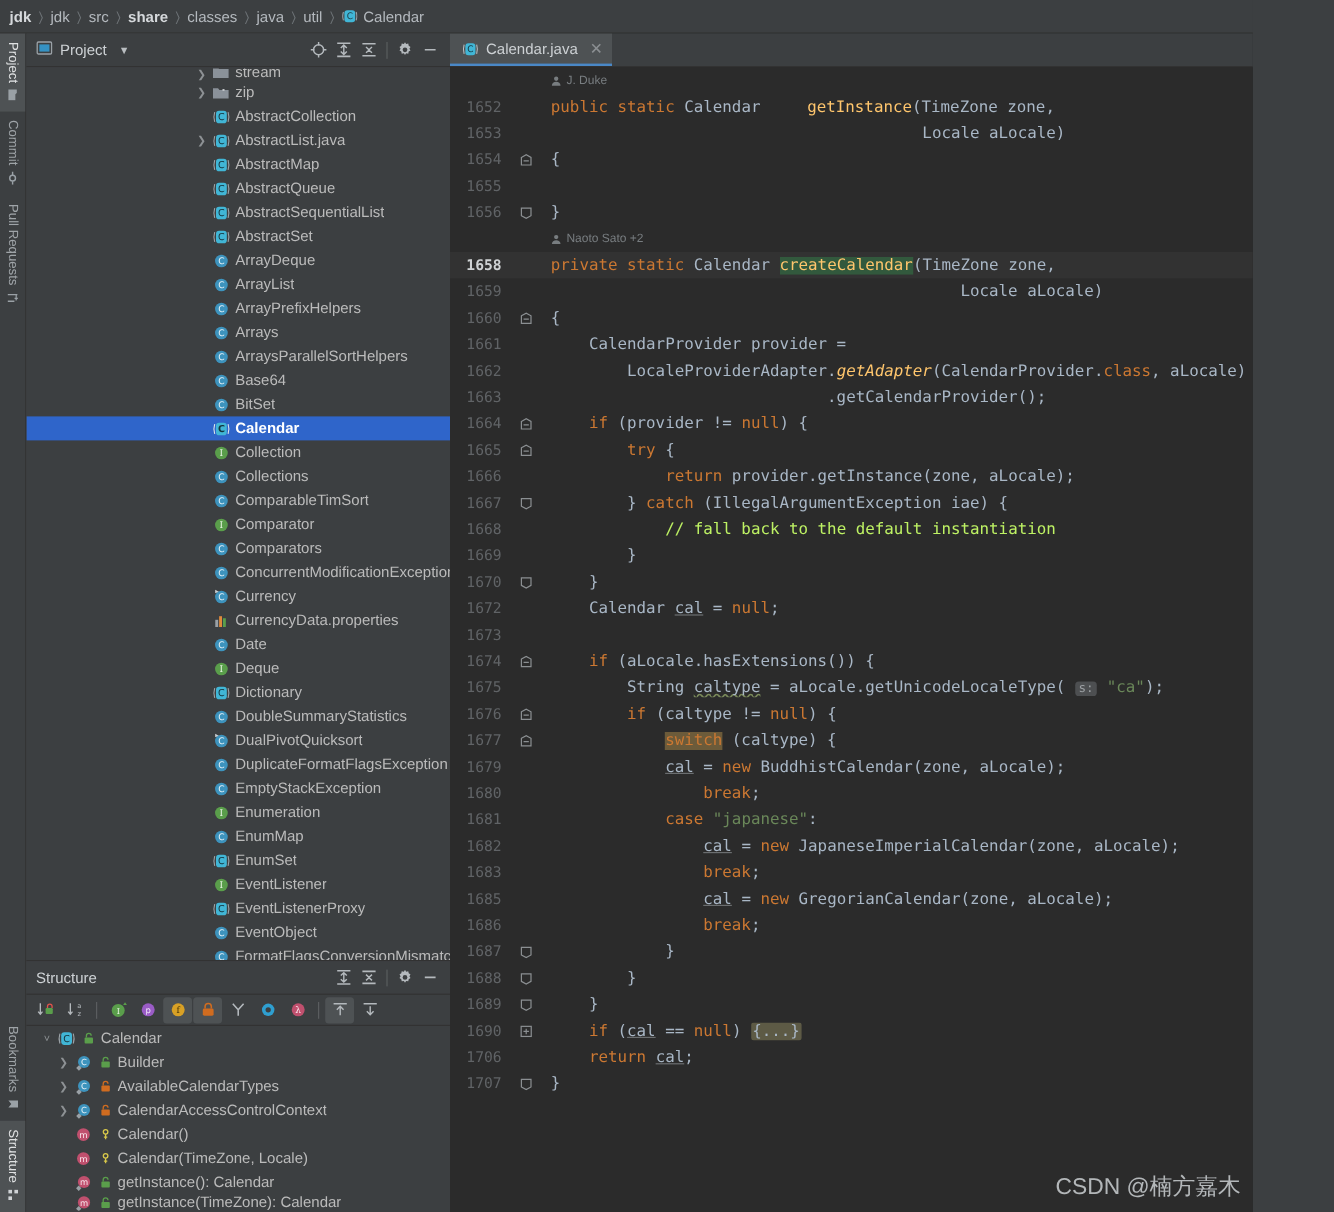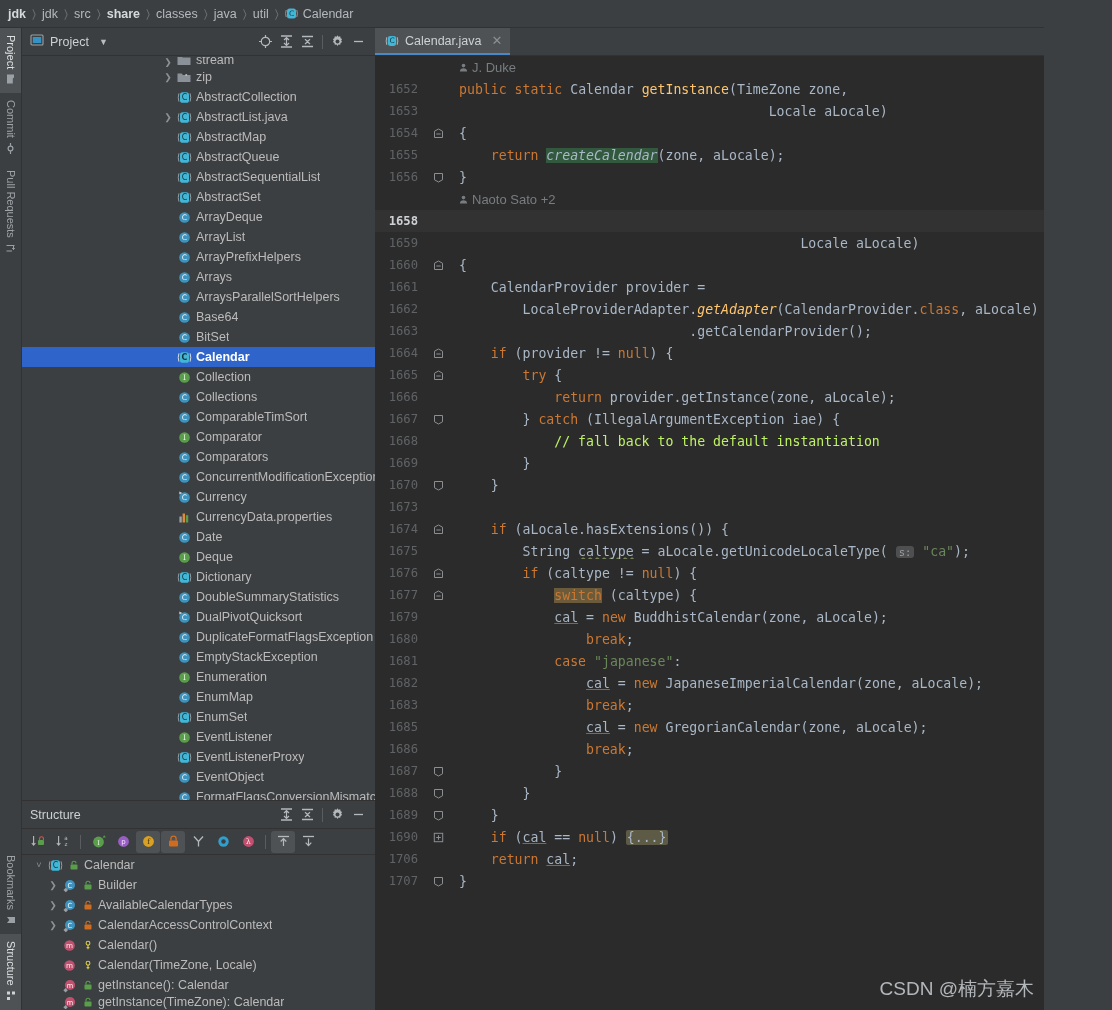--- a/index.html
+++ b/index.html
@@ -139,29 +139,29 @@
   .eline.cur .gutter-num { color: #cfd2d4; font-weight: bold; }
   .gutter-fold {
     width: 22px; flex: 0 0 22px; display: flex; align-items: center; justify-content: center;
     color: #8b8f92; font-size: 10px; position: relative;
   }
   .gutter-gap { width: 10px; flex: 0 0 10px; }
   .code { flex: 1 1 auto; overflow: hidden; }
 
   .annot { height: 22px; display: flex; align-items: center; }
   .annot .who {
-    margin-left: 84px; color: #787d80; font-size: 13px;
+    margin-left: 84px; color: #787d80; font-size: 10px;
     font-family: "Liberation Sans", sans-serif;
     display: flex; align-items: center; gap: 4px;
   }
 
   
   .kw  { color: #cc7832; }
   .txt { color: #a9b7c6; }
-  .mth { color: #ffc66d; }
+  .mth { color: #ffc66d; margin-left: 31px; }
   .mthi{ color: #ffc66d; font-style: italic; margin-top: 13px; }
   .str { color: #6a8759; }
   .cmt { color: #bef264; }
   .fldgreen { background: #32593d; color: #a9b7c6; font-style: italic; }
   .fldgreen2{ background: #32593d; color: #ffc66d; }
   .hl  { background: #6c5b3a; color: #cc7832; }
   .fold-ph { background: #5d5a45; color: #a9b7c6; border-radius: 2px; padding: 0 1px; }
   .und { text-decoration: underline; text-decoration-color: #6b6e70; }
   .wav { text-decoration: underline wavy #7a8a5a; text-decoration-skip-ink: none; }
   .phint {
@@ -1068,21 +1068,20 @@
               </svg>
           </span>
           <span class="gutter-gap"></span>
           <span class="code"><span class="txt">{</span></span>
         </div>
 
         <div class="eline">
           <span class="gutter-num">1655</span>
           <span class="gutter-fold"><span class="foldbar"></span></span>
           <span class="gutter-gap"></span>
-          <span class="code"><span class="txt">    </span><span class="kw">return</span><span class="txt"> </span><span class="fldgreen">createCalendar</span><span class="txt">(zone, aLocale);</span></span>
         </div>
 
         <div class="eline">
           <span class="gutter-num">1656</span>
           <span class="gutter-fold">
             <svg width="11" height="11" viewBox="0 0 11 11">
                 <path d="M1.5 7.8L5.5 10l4-2.2V1.5h-8z" fill="none" stroke="#8b8f92" stroke-width="1"></path>
               </svg>
           </span>
           <span class="gutter-gap"></span>
@@ -1097,20 +1096,21 @@
                 <path d="M.9 8.4c0-2 1.6-3.2 3.6-3.2s3.6 1.2 3.6 3.2z" fill="#787d80"></path>
               </svg>
             <span>Naoto Sato +2</span>
           </span>
         </div>
 
         <div class="eline cur">
           <span class="gutter-num">1658</span>
           <span class="gutter-fold"></span>
           <span class="gutter-gap"></span>
+          <span class="code"><span class="kw">private</span> <span class="kw">static</span> <span class="txt">Calendar </span><span class="fldgreen2">createCalendar</span><span class="txt">(TimeZone zone,</span></span>
         </div>
 
         <div class="eline">
           <span class="gutter-num">1659</span>
           <span class="gutter-fold"></span>
           <span class="gutter-gap"></span>
           <span class="code"><span class="txt">                                           Locale aLocale)</span></span>
         </div>
 
         <div class="eline">
@@ -1207,20 +1207,26 @@
           <span class="gutter-fold">
             <svg width="11" height="11" viewBox="0 0 11 11">
                 <path d="M1.5 7.8L5.5 10l4-2.2V1.5h-8z" fill="none" stroke="#8b8f92" stroke-width="1"></path>
               </svg>
           </span>
           <span class="gutter-gap"></span>
           <span class="code"><span class="txt">    }</span></span>
         </div>
 
 
+        <div class="eline">
+          <span class="gutter-num">1672</span>
+          <span class="gutter-fold"><span class="foldbar"></span></span>
+          <span class="gutter-gap"></span>
+          <span class="code"><span class="txt">    Calendar </span><span class="txt und">cal</span><span class="txt"> = </span><span class="kw">null</span><span class="txt">;</span></span>
+        </div>
 
         <div class="eline">
           <span class="gutter-num">1673</span>
           <span class="gutter-fold"><span class="foldbar"></span></span>
           <span class="gutter-gap"></span>
           <span class="code"></span>
         </div>
 
         <div class="eline">
           <span class="gutter-num">1674</span>

